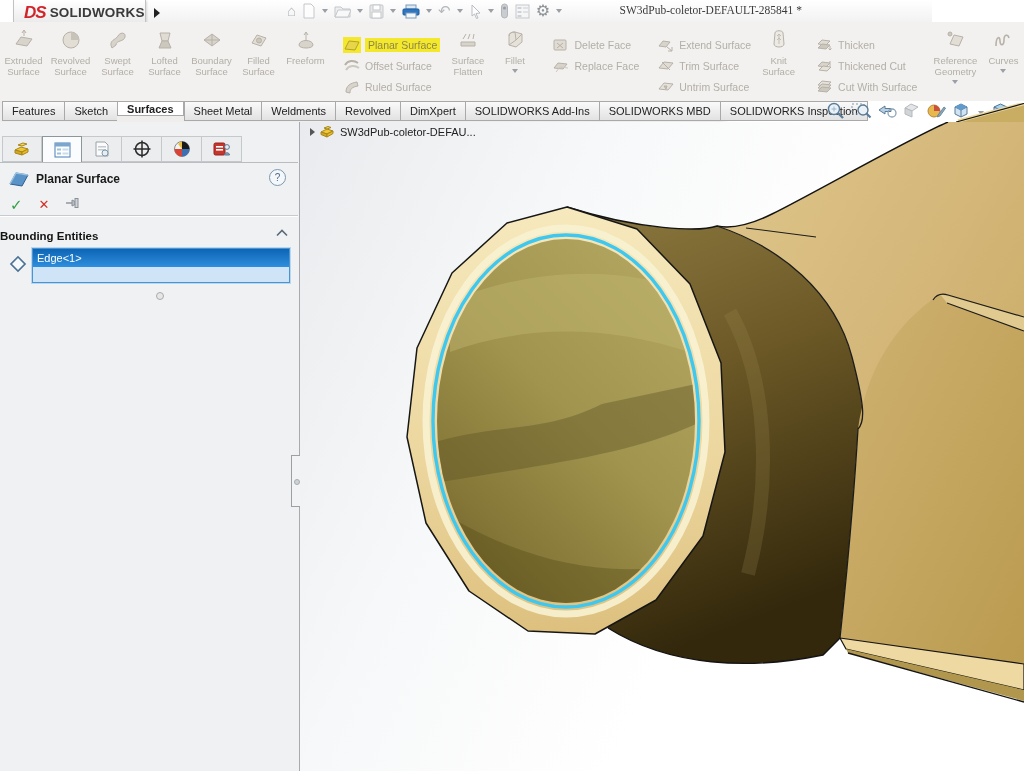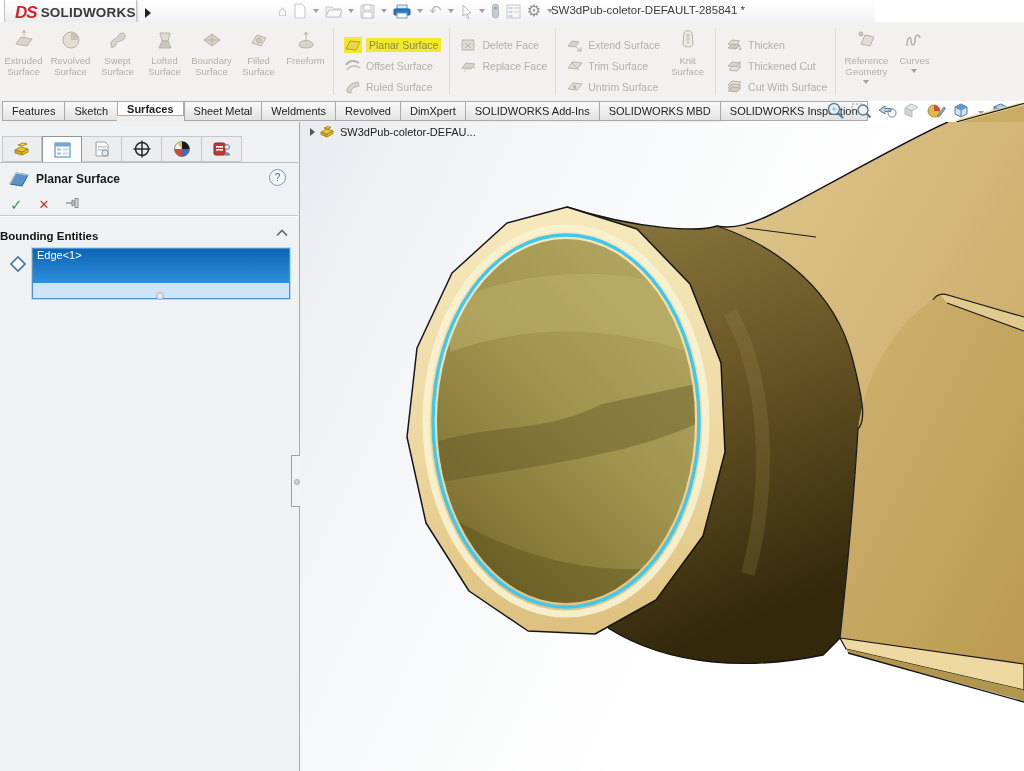--- a/index.html
+++ b/index.html
@@ -1,32 +1,32 @@
 <!DOCTYPE html>
 <html><head>
 <meta charset="utf-8">
 <style>
   html,body{margin:0;padding:0;background:#888;}
   #app{position:relative;width:1024px;height:771px;background:#fff;overflow:hidden;
        font-family:"Liberation Sans","DejaVu Sans",sans-serif;-webkit-font-smoothing:antialiased;}
   
-  #titlebar{position:absolute;left:4px;top:0;width:871px;height:22px;
-    background:linear-gradient(#ffffff,#f2f2f2);border-bottom:1px solid #d8d8d8;}
+  #titlebar{position:absolute;left:13px;top:0;width:871px;height:22px;
+    background:linear-gradient(#ffffff,#f2f2f2);border-bottom:1px solid #d8d8d8;padding-left:48px;}
   #logobox{position:absolute;left:0;top:0;width:133px;height:26px;background:linear-gradient(#ffffff,#e9e9e9);
     border:1px solid #c2c2c2;border-top:none;box-shadow:1px 1px 2px rgba(0,0,0,.15);display:flex;align-items:center;padding-left:10px;box-sizing:border-box;}
   #dslogo{color:#d1232a;font-weight:bold;font-style:italic;font-size:17px;letter-spacing:-1px;margin-right:4px;}
   #brand{font-size:13.5px;font-weight:bold;color:#3a3a3a;letter-spacing:.2px;}
   #logo-flyout{position:absolute;left:136px;top:0;width:16px;height:26px;display:flex;align-items:center;justify-content:center;}
   .tri-right{width:0;height:0;border-left:6px solid #222;border-top:5px solid transparent;border-bottom:5px solid transparent;}
   #qat{position:absolute;left:272px;top:0;height:22px;display:flex;align-items:center;gap:2px;}
   .qbtn{display:flex;align-items:center;height:20px;padding:0 2px;color:#b9bdc1;}
   .qbtn svg{display:block}
   .qglyph{font-size:15px;line-height:18px;color:#b4b8bc;}
   .caret{width:0;height:0;border-top:4px solid #9aa0a5;border-left:3.5px solid transparent;border-right:3.5px solid transparent;margin:0 2px;}
-  #doctitle{position:absolute;right:130px;top:4px;font-size:11.5px;color:#3c3c3c;}
+  #doctitle{position:absolute;right:130px;top:4px;font-size:11.5px;color:#3c3c3c;font-family:Liberation Serif, serif;}
   
   #ribbon{position:absolute;left:0;top:22px;width:1024px;height:79px;background:#f2f1ef;border-bottom:1px solid #c9c6c2;display:flex;align-items:stretch;}
   .rgroup{display:flex;align-items:flex-start;}
   .bigbtn{width:47px;padding-top:5px;display:flex;flex-direction:column;align-items:center;}
   .ricon{height:26px;display:flex;align-items:center;justify-content:center;}
   .rlabel{font-size:9.5px;line-height:11px;color:#b3afa7;text-align:center;margin-top:2px;}
   .rsep{width:1px;background:#dcdad6;margin:6px 4px;}
   .stackcol{display:flex;flex-direction:column;padding:12px 4px 0 6px;}
   .stackrow{display:flex;align-items:center;height:21px;}
   .sicon{width:18px;height:16px;display:flex;align-items:center;justify-content:center;margin-right:4px;}
@@ -61,21 +61,21 @@
   #pmactions{position:absolute;left:0;top:72px;width:298px;height:22px;display:flex;align-items:center;gap:16px;padding-left:10px;box-sizing:border-box;
      border-bottom:1px solid #c8cbcd;box-shadow:0 1px 0 #ffffff;}
   #ok-glyph{color:#2f9e44;font-size:15px;font-weight:bold;}
   #cancel-glyph{color:#d03028;font-size:13px;font-weight:bold;}
   #pmgroup{position:absolute;left:0;top:104px;width:298px;height:20px;}
   #grouplabel{font-size:11.5px;font-weight:bold;color:#141414;margin-left:0;}
   #groupchevron{position:absolute;right:10px;top:3px;}
   #selrow{position:absolute;left:0;top:126px;width:298px;}
   #diamond-icon{position:absolute;left:8px;top:6px;}
   #selbox{position:absolute;left:32px;top:0;width:256px;border:1px solid #4a94d4;outline:1px solid #b9d7ee;background:#cfe4f6;}
-  .selitem{height:34px;display:flex;align-items:flex-start;padding-left:4px;font-size:11px;color:#fff;
+  .selitem{height:18px;display:flex;align-items:center;padding-left:4px;font-size:11px;color:#fff;
      background:linear-gradient(#0d65b4,#2f8ede);}
   .selempty{height:15px;}
   #grip{position:absolute;left:156px;top:44px;width:6px;height:6px;border-radius:50%;background:#e6e6e6;border:1px solid #ababab;}
   #splitter{position:absolute;right:-1px;top:333px;width:9px;height:52px;background:#f2f3f4;border:1px solid #9aa0a4;border-right:none;box-sizing:border-box;}
   #splitter i{position:absolute;left:2px;top:23px;width:4px;height:4px;border-radius:50%;background:#cfd2d4;border:1px solid #a8acb0;}
   
   #viewport{position:absolute;left:300px;top:0;width:724px;height:649px;
      background:linear-gradient(115deg,#e9ebee 0%,#f7f8f9 30%,#ffffff 60%);overflow:hidden;}
   #crumb{position:absolute;left:10px;top:3px;display:flex;align-items:center;gap:5px;z-index:3;justify-content:center;}
   #crumbtext{font-size:11px;color:#222;}
@@ -239,20 +239,41 @@
           </span>
       <span class="slabel">Offset Surface</span>
     </div>
     <div class="stackrow">
       <span class="sicon">
             <svg width="16" height="14">
               <path d="M2 12 C2 6 6 3 13 2 L14 6 C8 7 6 9 6 13 Z" fill="#d8d4cc" stroke="#b7b2a8"></path>
             </svg>
           </span>
       <span class="slabel">Ruled Surface</span>
+    </div>
+  </div>
+  <div class="rgroup">
+    <div class="bigbtn">
+      <span class="ricon">
+            <svg width="24" height="24">
+              <path d="M5 14 h14 v4 H5 Z" fill="#d8d4cc" stroke="#b7b2a8"></path>
+              <path d="M7 11 l3-5 M12 11 l2-5 M17 11 l1-5" stroke="#b7b2a8" fill="none"></path>
+            </svg>
+          </span>
+      <span class="rlabel">Surface Flatten</span>
+    </div>
+    <div class="bigbtn">
+      <span class="ricon">
+            <svg width="24" height="24">
+              <path d="M6 8 Q6 4 12 4 L19 6 L19 14 L13 19 L6 17 Z" fill="#e6e2da" stroke="#b7b2a8"></path>
+              <path d="M6 8 Q6 4 12 4 L13 12 L6 17 M13 12 L19 6" fill="none" stroke="#b7b2a8"></path>
+            </svg>
+          </span>
+      <span class="rlabel">Fillet</span>
+      <span class="caret bcaret"></span>
     </div>
   </div>
   <div class="rsep"></div>
   <div class="stackcol">
     <div class="stackrow">
       <span class="sicon">
             <svg width="16" height="14">
               <rect x="1" y="2" width="12" height="10" rx="1" fill="#e0dcd4" stroke="#b7b2a8"></rect>
               <path d="M4 5 l6 5 M10 5 l-6 5" stroke="#b7b2a8"></path>
             </svg>

